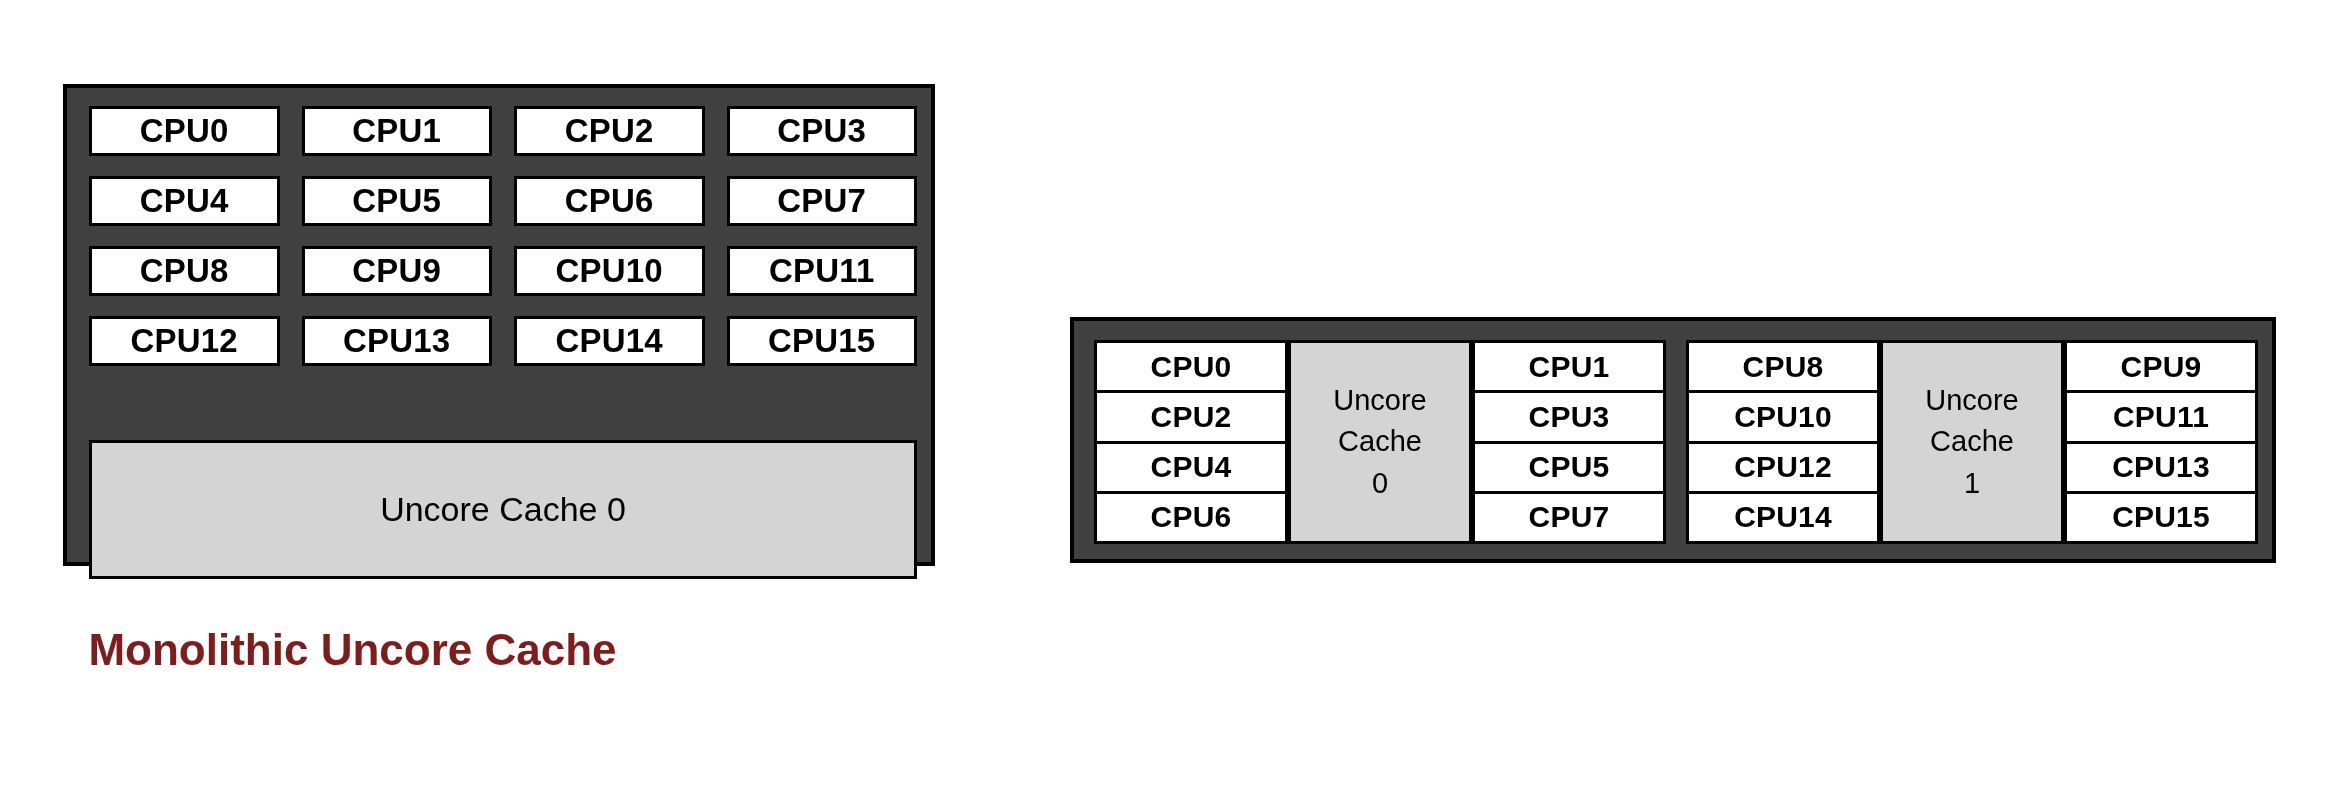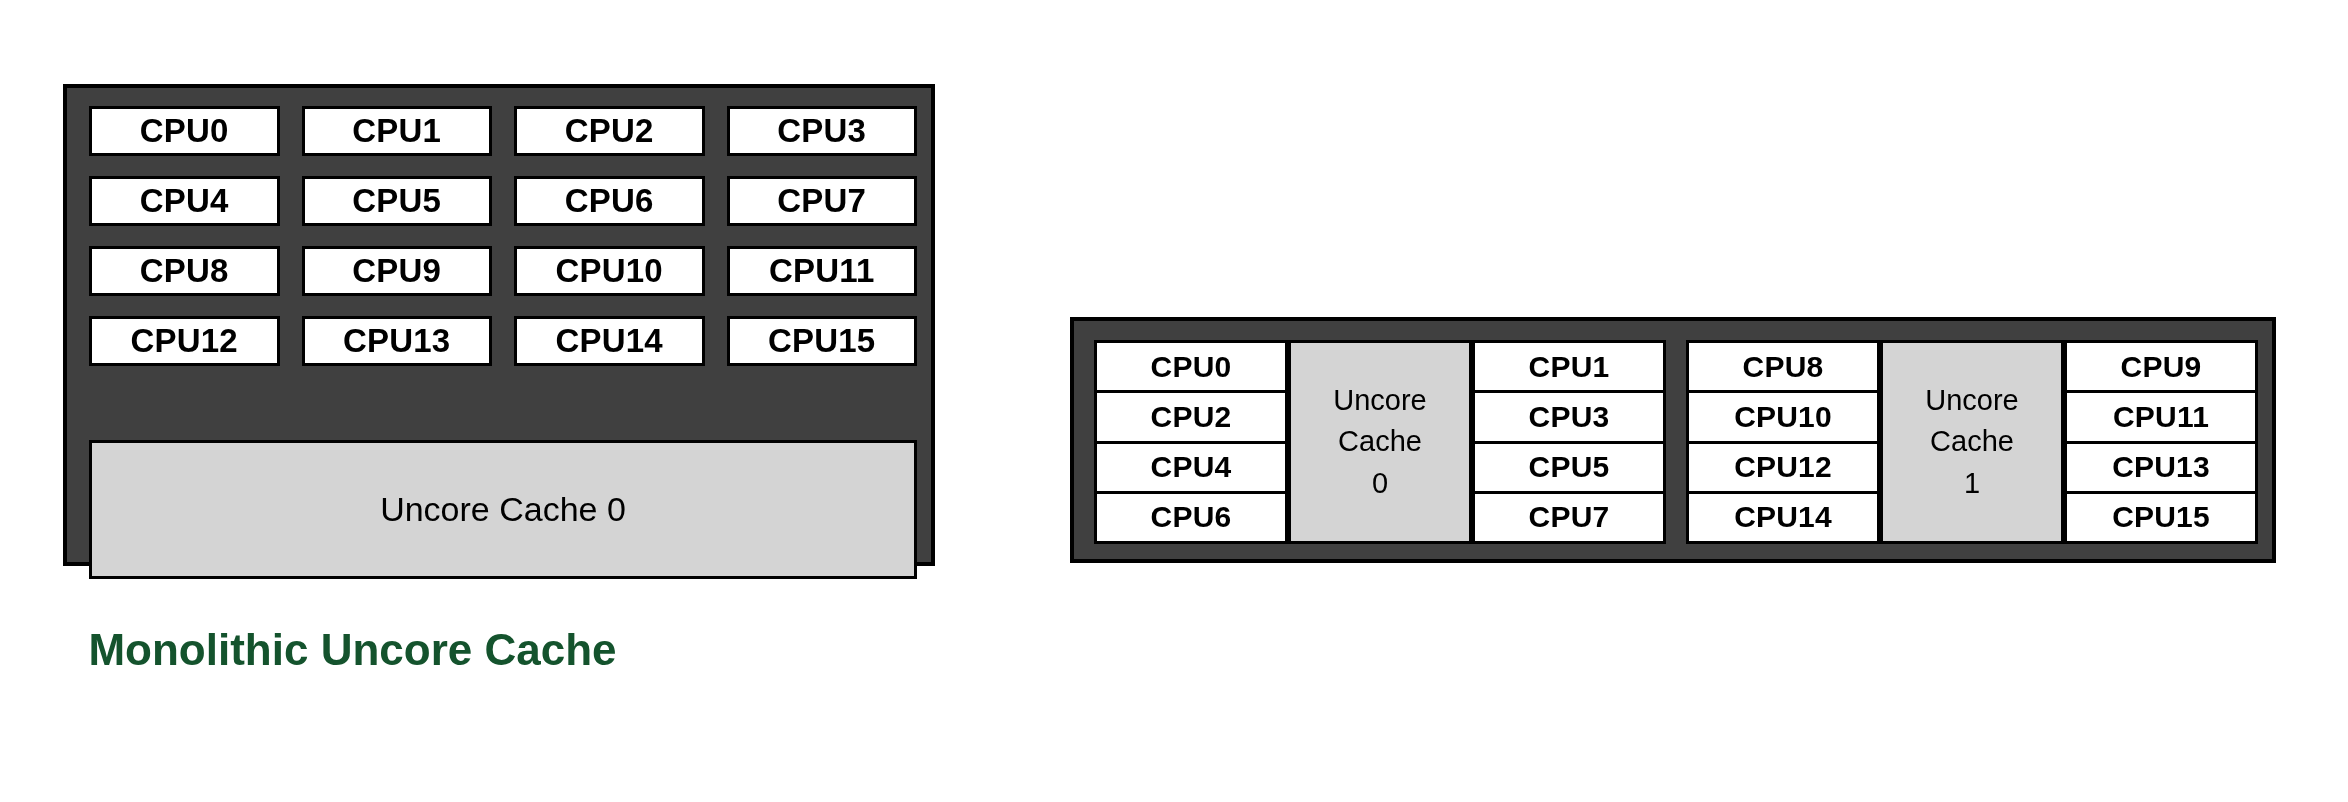--- a/index.html
+++ b/index.html
@@ -54,21 +54,21 @@
     text-align: center;
     font-weight: normal;
     color: #000000;
   }
 
   .caption {
     position: absolute;
     text-align: center;
     font-weight: bold;
     font-size: 44px;
-    color: #14532d;
+    color: #7f1d1d;
     white-space: nowrap;
   }
 
   
   #panel-monolithic {
     left: 63px;
     top: 84px;
     width: 872px;
     height: 482px;
   }

